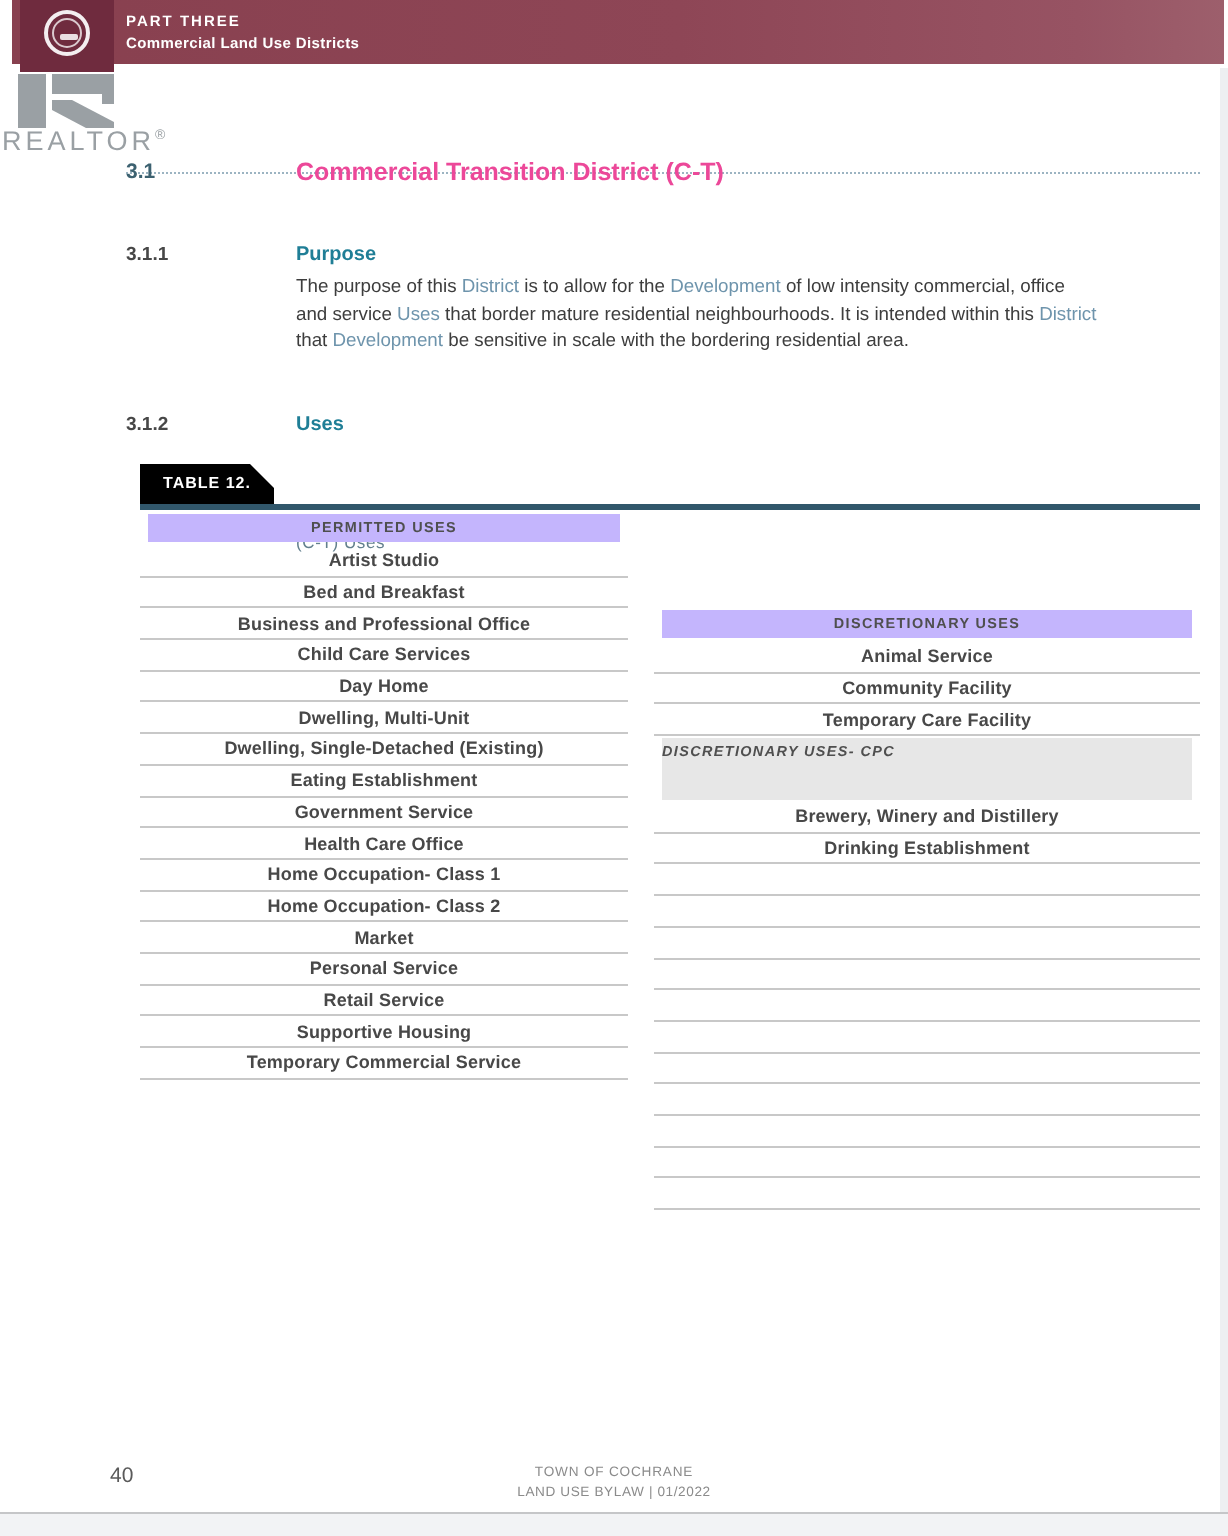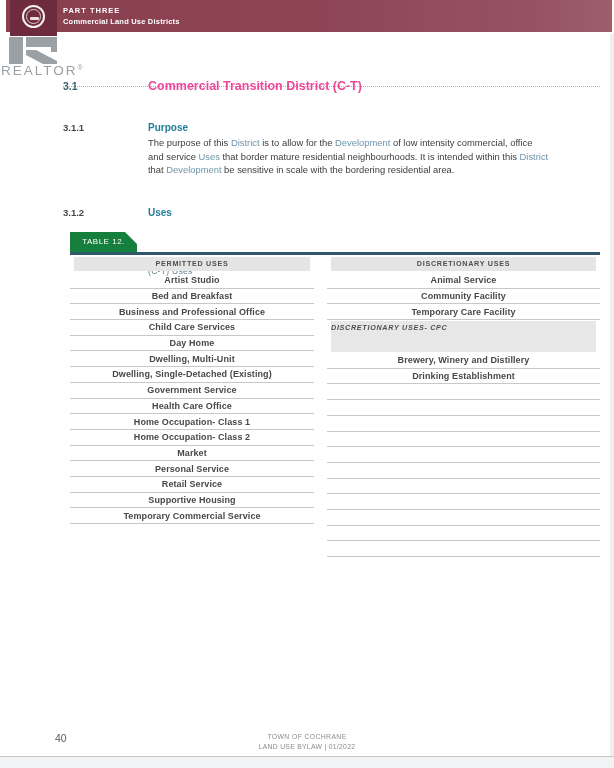--- a/index.html
+++ b/index.html
@@ -51,35 +51,35 @@
   .purpose-par {
     position:absolute; left:148px; top:136px; width:402px;
     font-size:9.4px; line-height:13.6px; color:#3d3d3d; font-weight:500;
   }
   .doclink { color:#6e94ac; }
 
   
   .table-wrap { position:absolute; left:70px; top:232px; width:530px; }
   .table-tab {
     position:absolute; left:0; top:0; width:67px; height:20px;
-    background:#15803d; color:#fff; font-size:8px; font-weight:normal; letter-spacing:.5px;
+    background:#000000; color:#fff; font-size:8px; font-weight:bold; letter-spacing:.5px;
     line-height:20px; text-align:center;
     clip-path:polygon(0 0, calc(100% - 12px) 0, 100% 12px, 100% 100%, 0 100%);
   }
   .table-caption { position:absolute; left:78px; top:6px; font-size:8.5px; color:#627f8d; letter-spacing:.3px;margin-top:28px; }
   .table-rule { position:absolute; left:0; top:20px; width:530px; height:2.5px; background:#31576b; }
 
   .cols { position:absolute; left:0; top:25px; width:530px; display:flex; }
   .col-left  { width:244px; }
   .col-gap   { width:13px; }
-  .col-right { width:273px; }
+  .col-right { width:273px;margin-top:48px; }
 
   .col-header {
     height:14px; line-height:14px; margin:0 4px 2px 4px;
-    background:#e5e5e5; text-align:center;
+    background:#c4b5fd; text-align:center;
     font-size:7.2px; font-weight:bold; letter-spacing:.7px; color:#4f4f4f;
   }
   .use-row {
     height:15.7px; display:flex; align-items:center; justify-content:center;
     border-bottom:1px solid #c8c8c8;
     font-size:9px; font-weight:600; color:#484848; letter-spacing:.1px;
   }
   .use-row.empty { color:transparent; }
   .sub-header {
     height:31px; line-height:13.7px; margin:1px 4px 1px 4px;
@@ -162,20 +162,23 @@
             <div class="use-row">
               <span>Day Home</span>
             </div>
             <div class="use-row">
               <span>Dwelling, Multi-Unit</span>
             </div>
             <div class="use-row">
               <span>Dwelling, Single-Detached (Existing)</span>
             </div>
             <div class="use-row">
+              <span>Eating Establishment</span>
+            </div>
+            <div class="use-row">
               <span>Government Service</span>
             </div>
             <div class="use-row">
               <span>Health Care Office</span>
             </div>
             <div class="use-row">
               <span>Home Occupation- Class 1</span>
             </div>
             <div class="use-row">
               <span>Home Occupation- Class 2</span>

